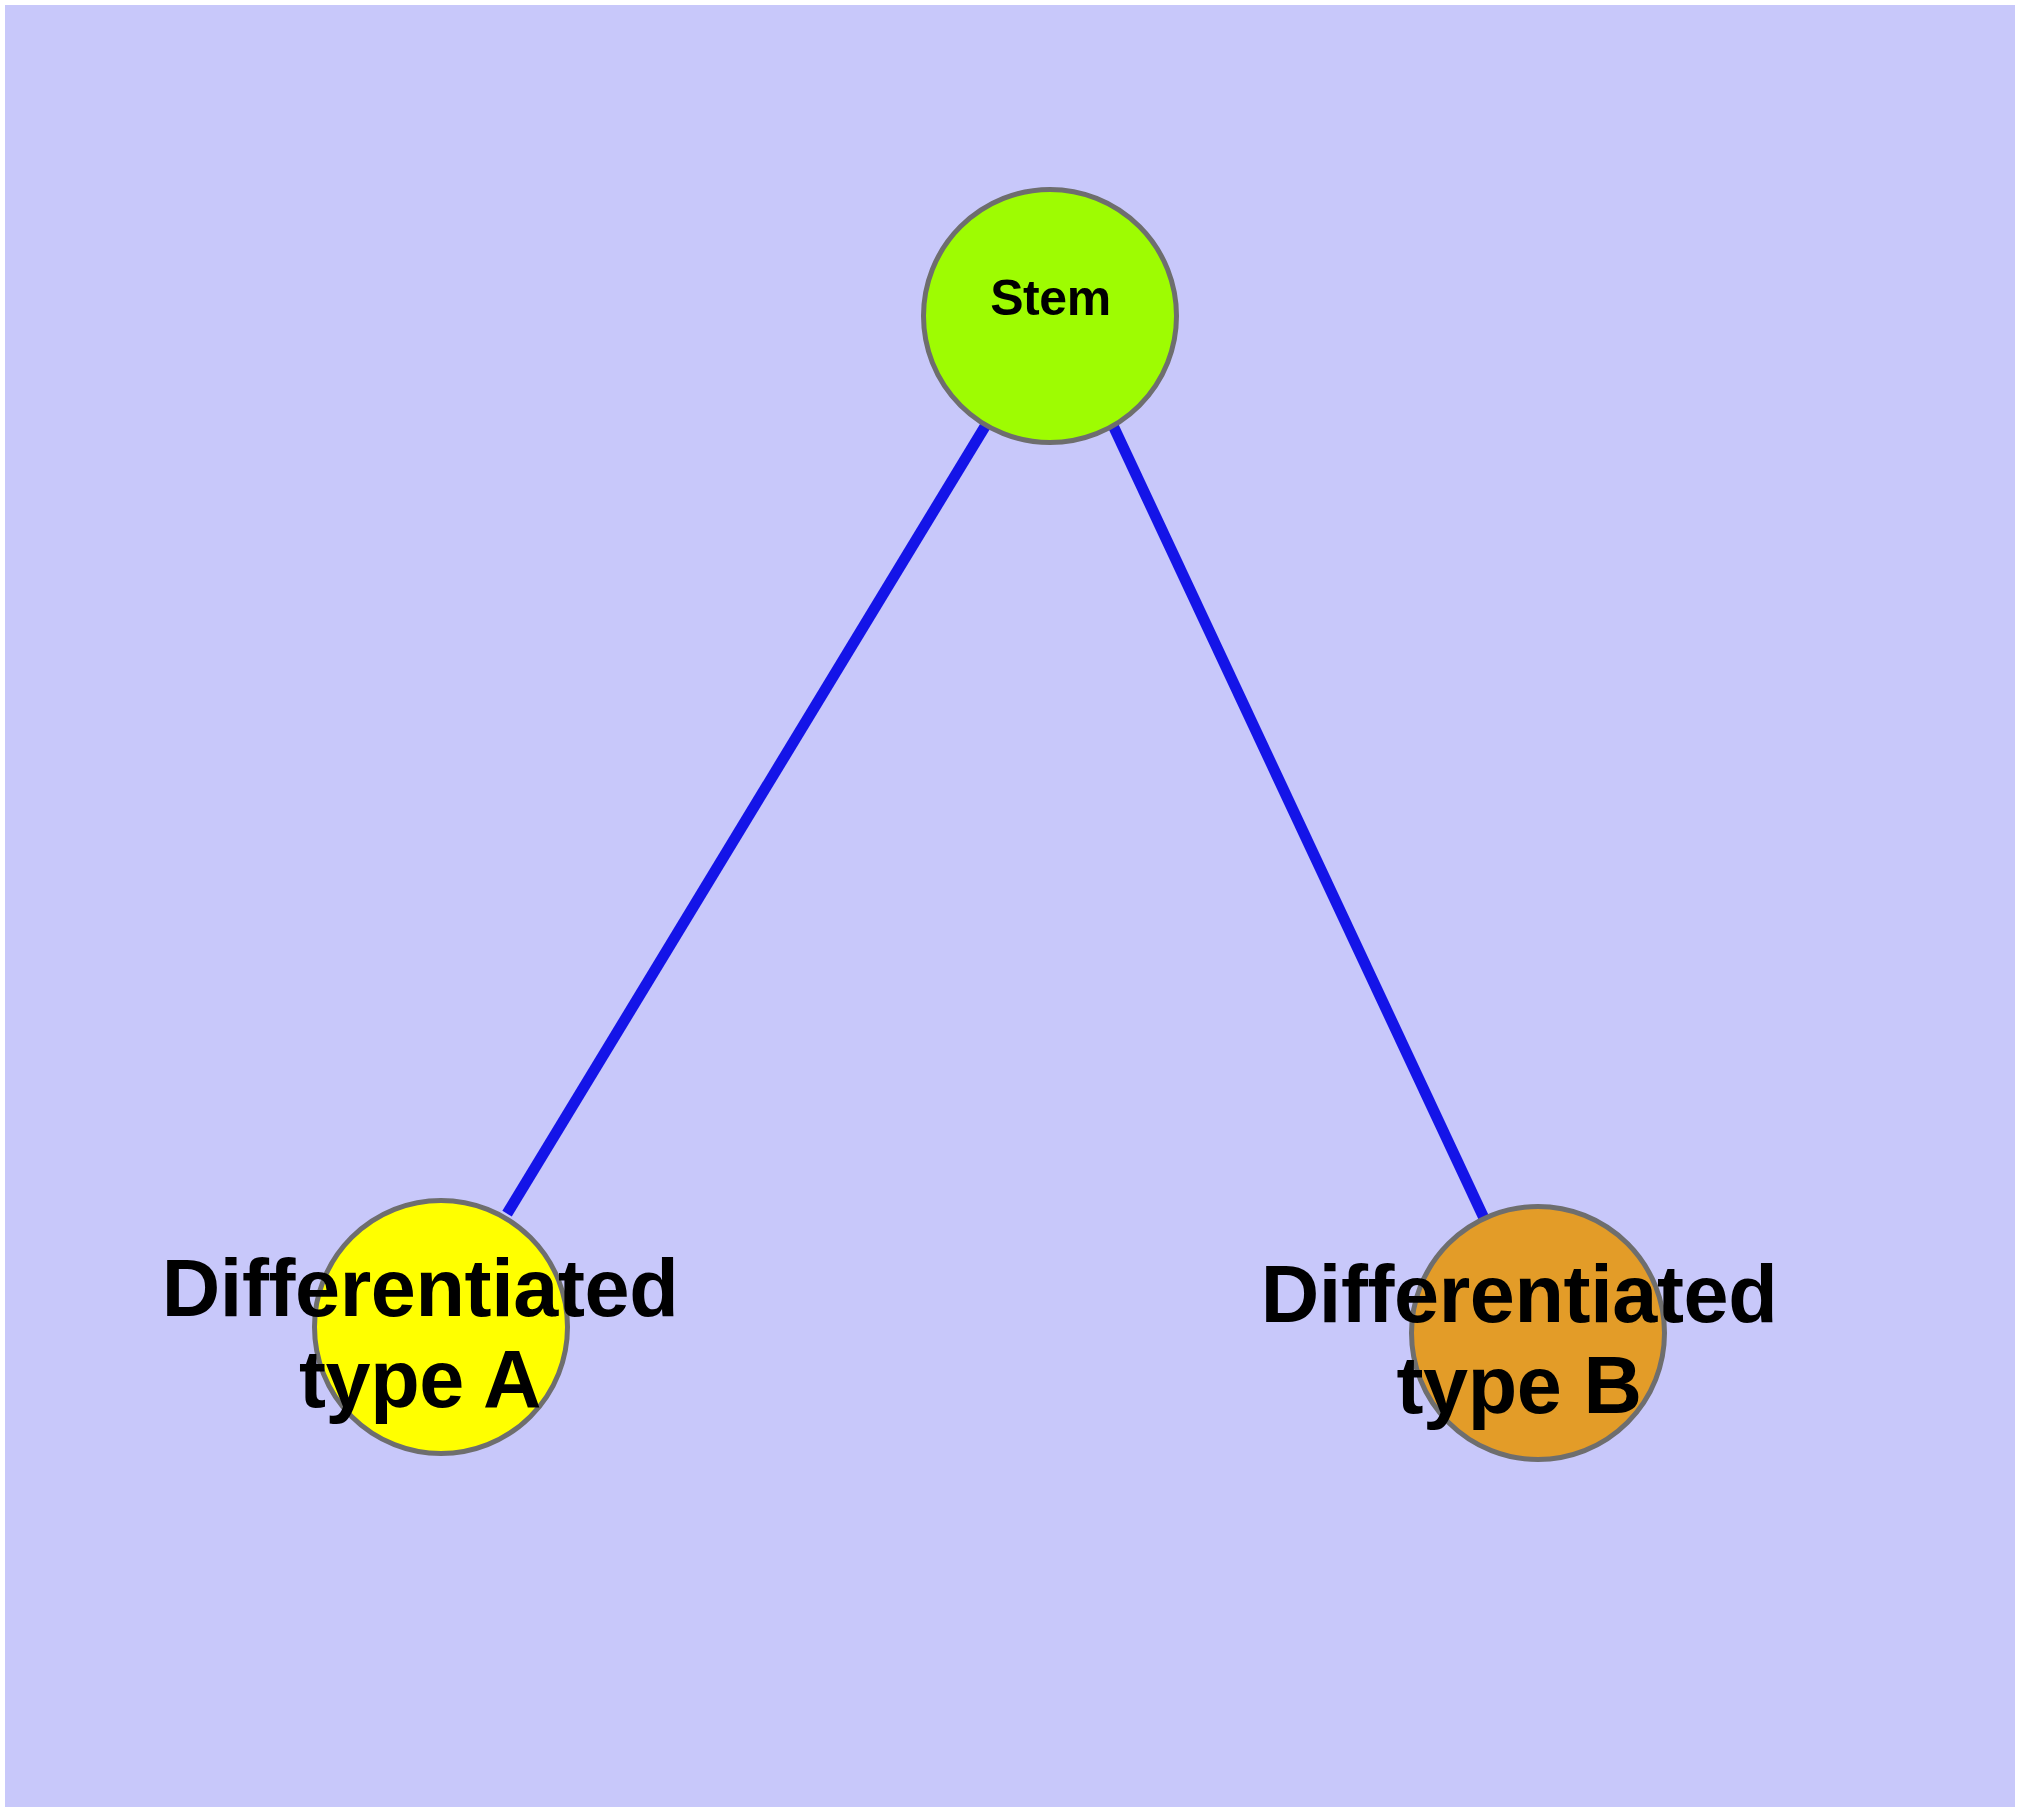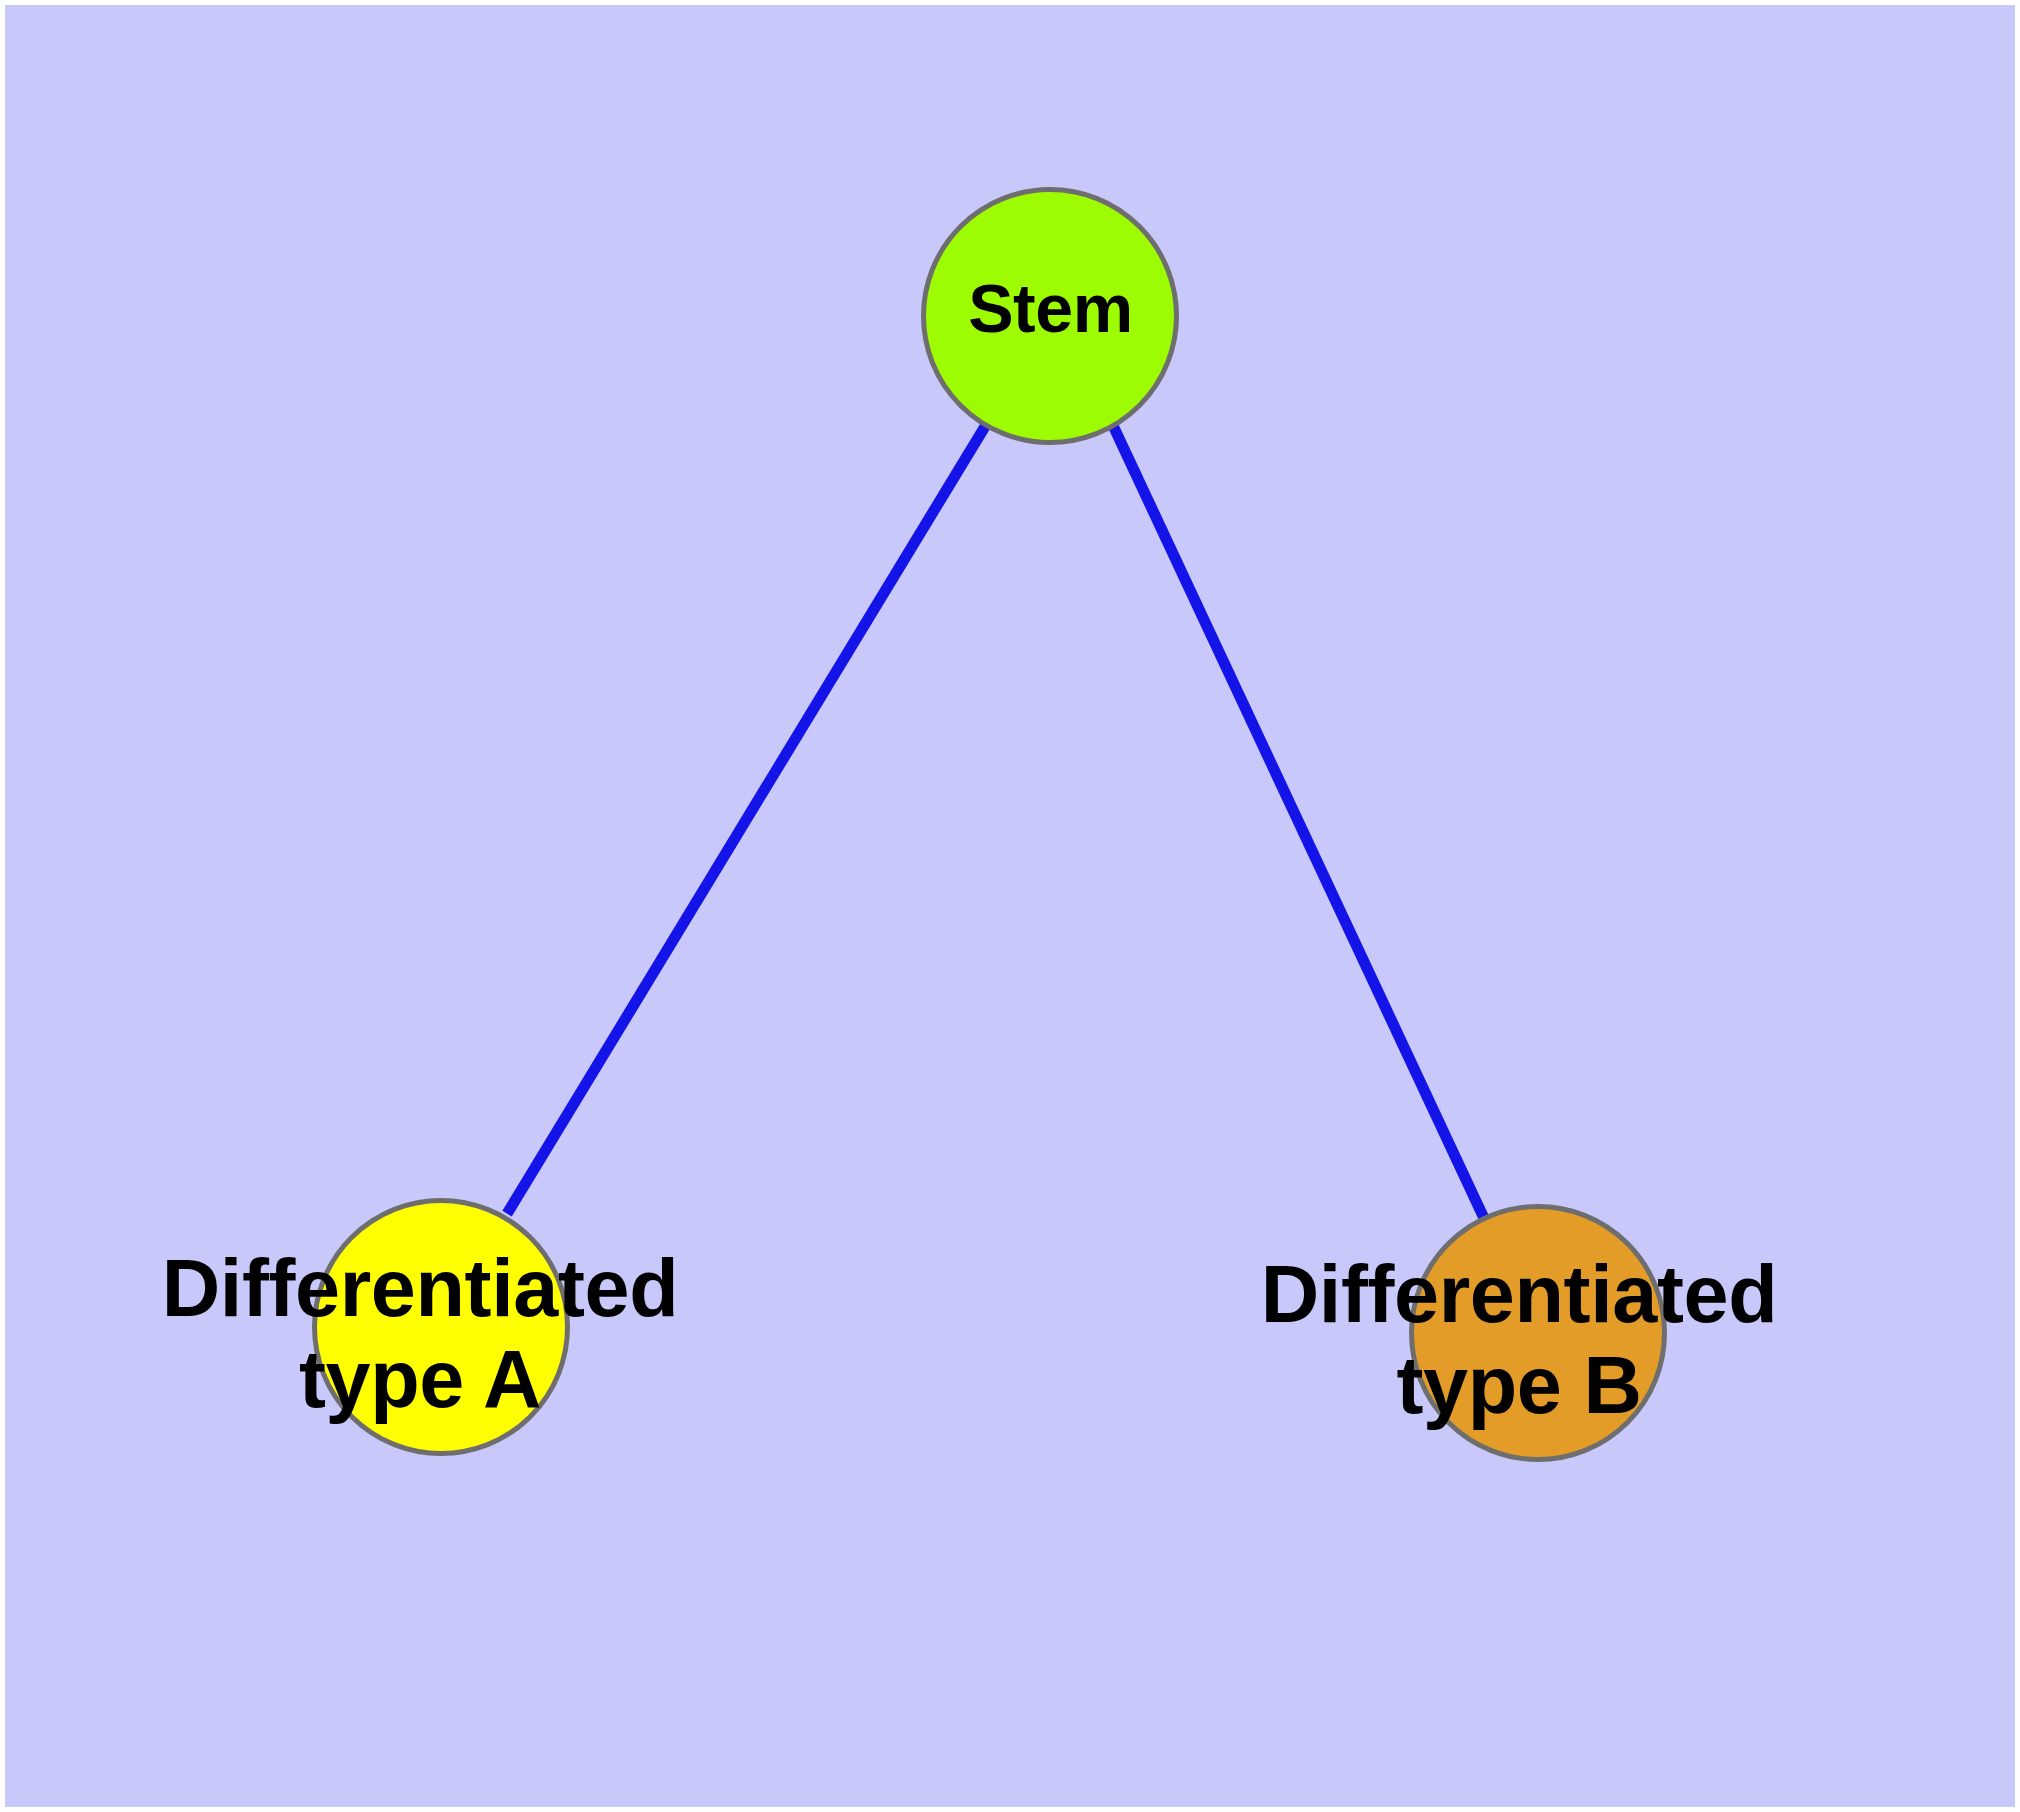--- a/index.html
+++ b/index.html
@@ -54,21 +54,21 @@
     left: 921px;
     top: 187px;
     width: 258px;
     height: 258px;
     background: #9efc02;
   }
   #label-stem {
     left: 796px;
     top: 270px;
     width: 509px;
-    font-size: 68px;
+    font-size: 50px;
   }
   #node-diff-a {
     left: 312px;
     top: 1198px;
     width: 258px;
     height: 258px;
     background: #ffff00;
   }
   #label-diff-a {
     left: 81px;

